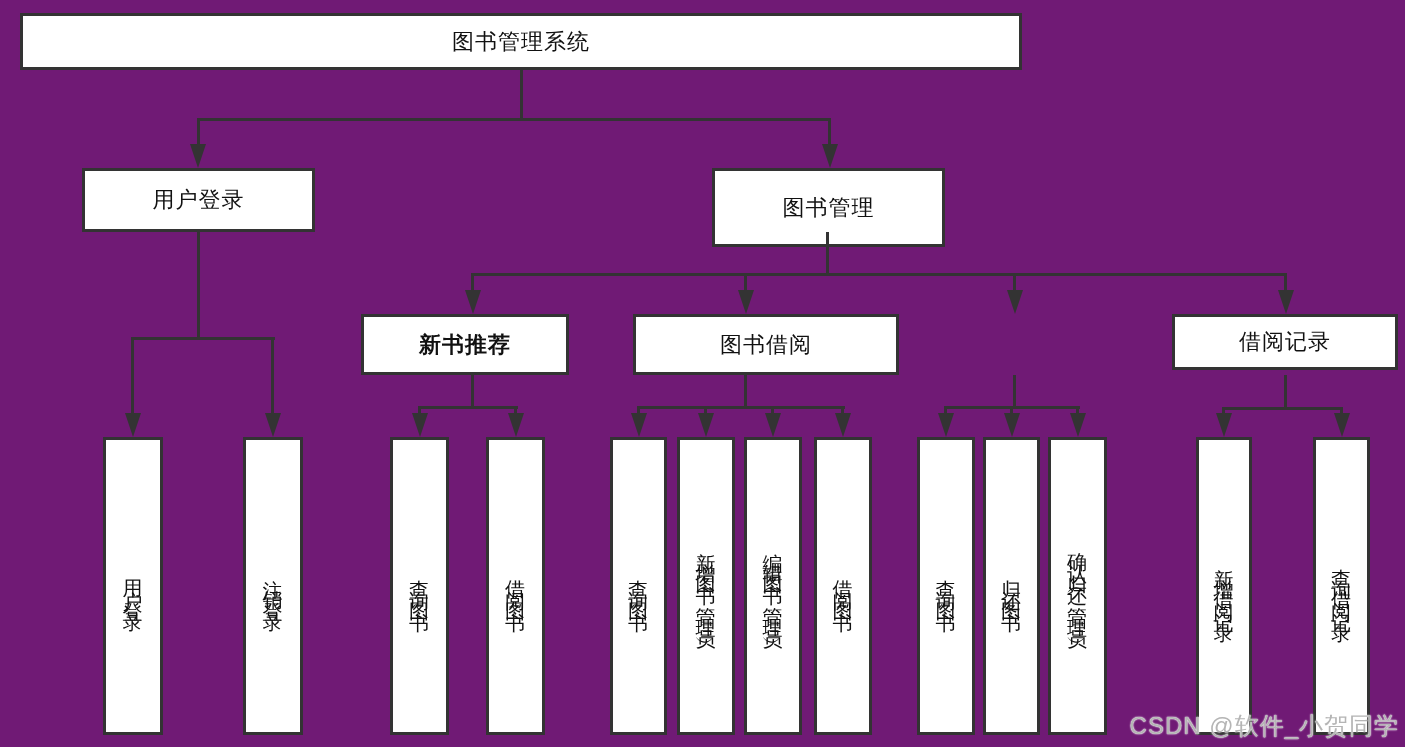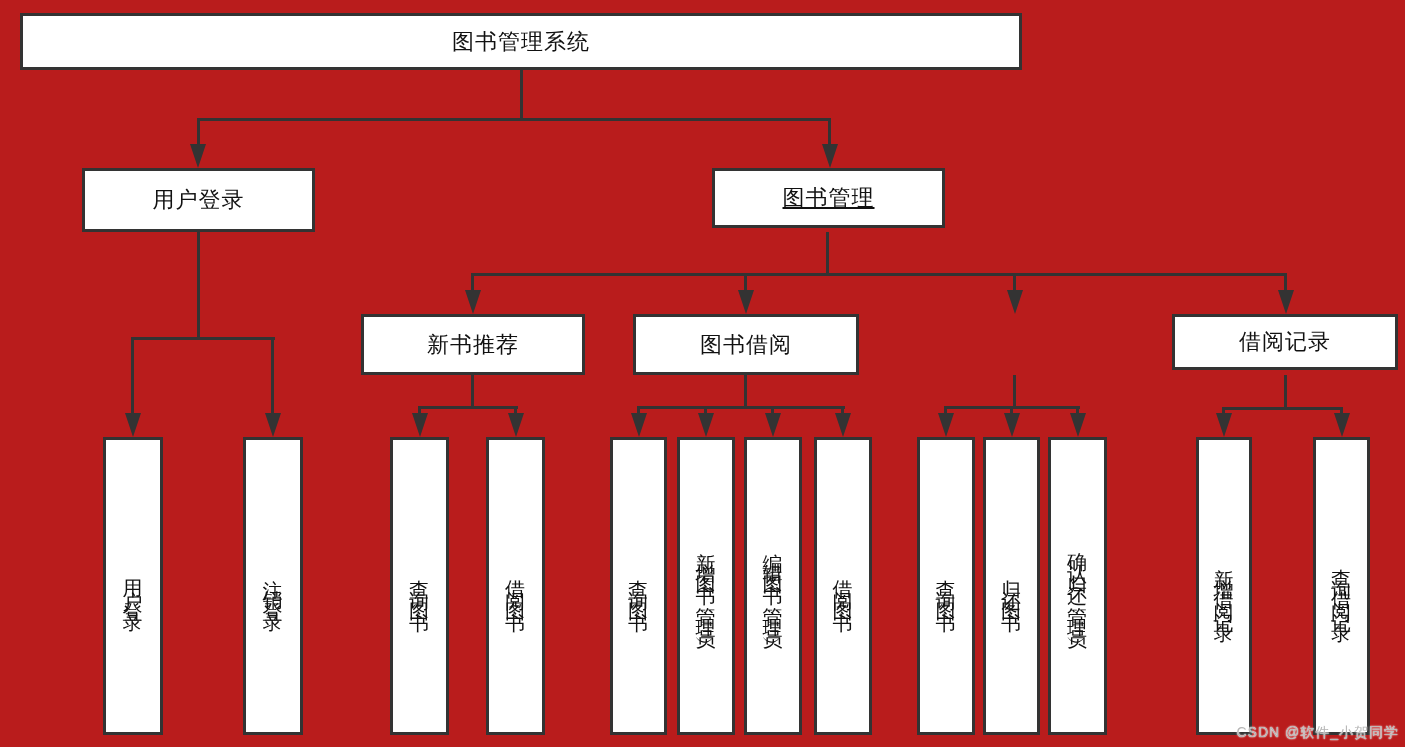--- a/index.html
+++ b/index.html
@@ -1,60 +1,60 @@
 <!DOCTYPE html>
 <html><head>
 <meta charset="utf-8">
 <style>
   html,body{margin:0;padding:0;background:#fff;}
   #canvas{
-    position:relative;width:1405px;height:747px;background:#b91c1c;overflow:hidden;
+    position:relative;width:1405px;height:747px;background:#701a75;overflow:hidden;
     font-family:"Liberation Sans","DejaVu Sans",sans-serif;color:#111;
   }
   .box{
     position:absolute;box-sizing:border-box;border:3px solid #333;background:#fff;
     display:flex;align-items:center;justify-content:center;
   }
   .hlabel{font-size:22px;letter-spacing:1px;white-space:nowrap;}
   .leaf span{
     writing-mode:vertical-rl;text-orientation:mixed;
     font-size:20px;letter-spacing:11px;line-height:1;white-space:nowrap;
   }
   .v{position:absolute;width:3px;background:#333;}
   .h{position:absolute;height:3px;background:#333;}
   .ah{
     position:absolute;width:0;height:0;
     border-left:8px solid transparent;border-right:8px solid transparent;
     border-top:24px solid #333;
   }
   #watermark{
-    position:absolute;right:6px;bottom:5px;font-size:14px;letter-spacing:1px;
+    position:absolute;right:6px;bottom:5px;font-size:24px;letter-spacing:1px;
     color:#b5b5b5;text-shadow:0 0 2px #fff,0 0 1px #fff;white-space:nowrap;
   }
 </style>
 </head>
 <body>
 
 <div id="canvas">
 
   <div class="box" style="left:20px;top:13px;width:1002px;height:57px;">
     <span class="hlabel">图书管理系统</span>
   </div>
 
   <div class="box" style="left:82px;top:168px;width:233px;height:64px;">
     <span class="hlabel">用户登录</span>
   </div>
-  <div class="box" style="left:712px;top:168px;width:233px;height:60px;text-decoration:underline;">
+  <div class="box" style="left:712px;top:168px;width:233px;height:79px;">
     <span class="hlabel">图书管理</span>
   </div>
 
-  <div class="box" style="left:361px;top:314px;width:224px;height:61px;">
+  <div class="box" style="left:361px;top:314px;width:208px;height:61px;font-weight:bold;">
     <span class="hlabel">新书推荐</span>
   </div>
-  <div class="box" style="left:633px;top:314px;width:226px;height:61px;">
+  <div class="box" style="left:633px;top:314px;width:266px;height:61px;">
     <span class="hlabel">图书借阅</span>
   </div>
   <div class="box" style="left:1172px;top:314px;width:226px;height:56px;">
     <span class="hlabel">借阅记录</span>
   </div>
 
   <div class="box leaf" style="left:103px;top:437px;width:60px;height:298px;">
     <span>用户登录</span>
   </div>
   <div class="box leaf" style="left:243px;top:437px;width:60px;height:298px;">

